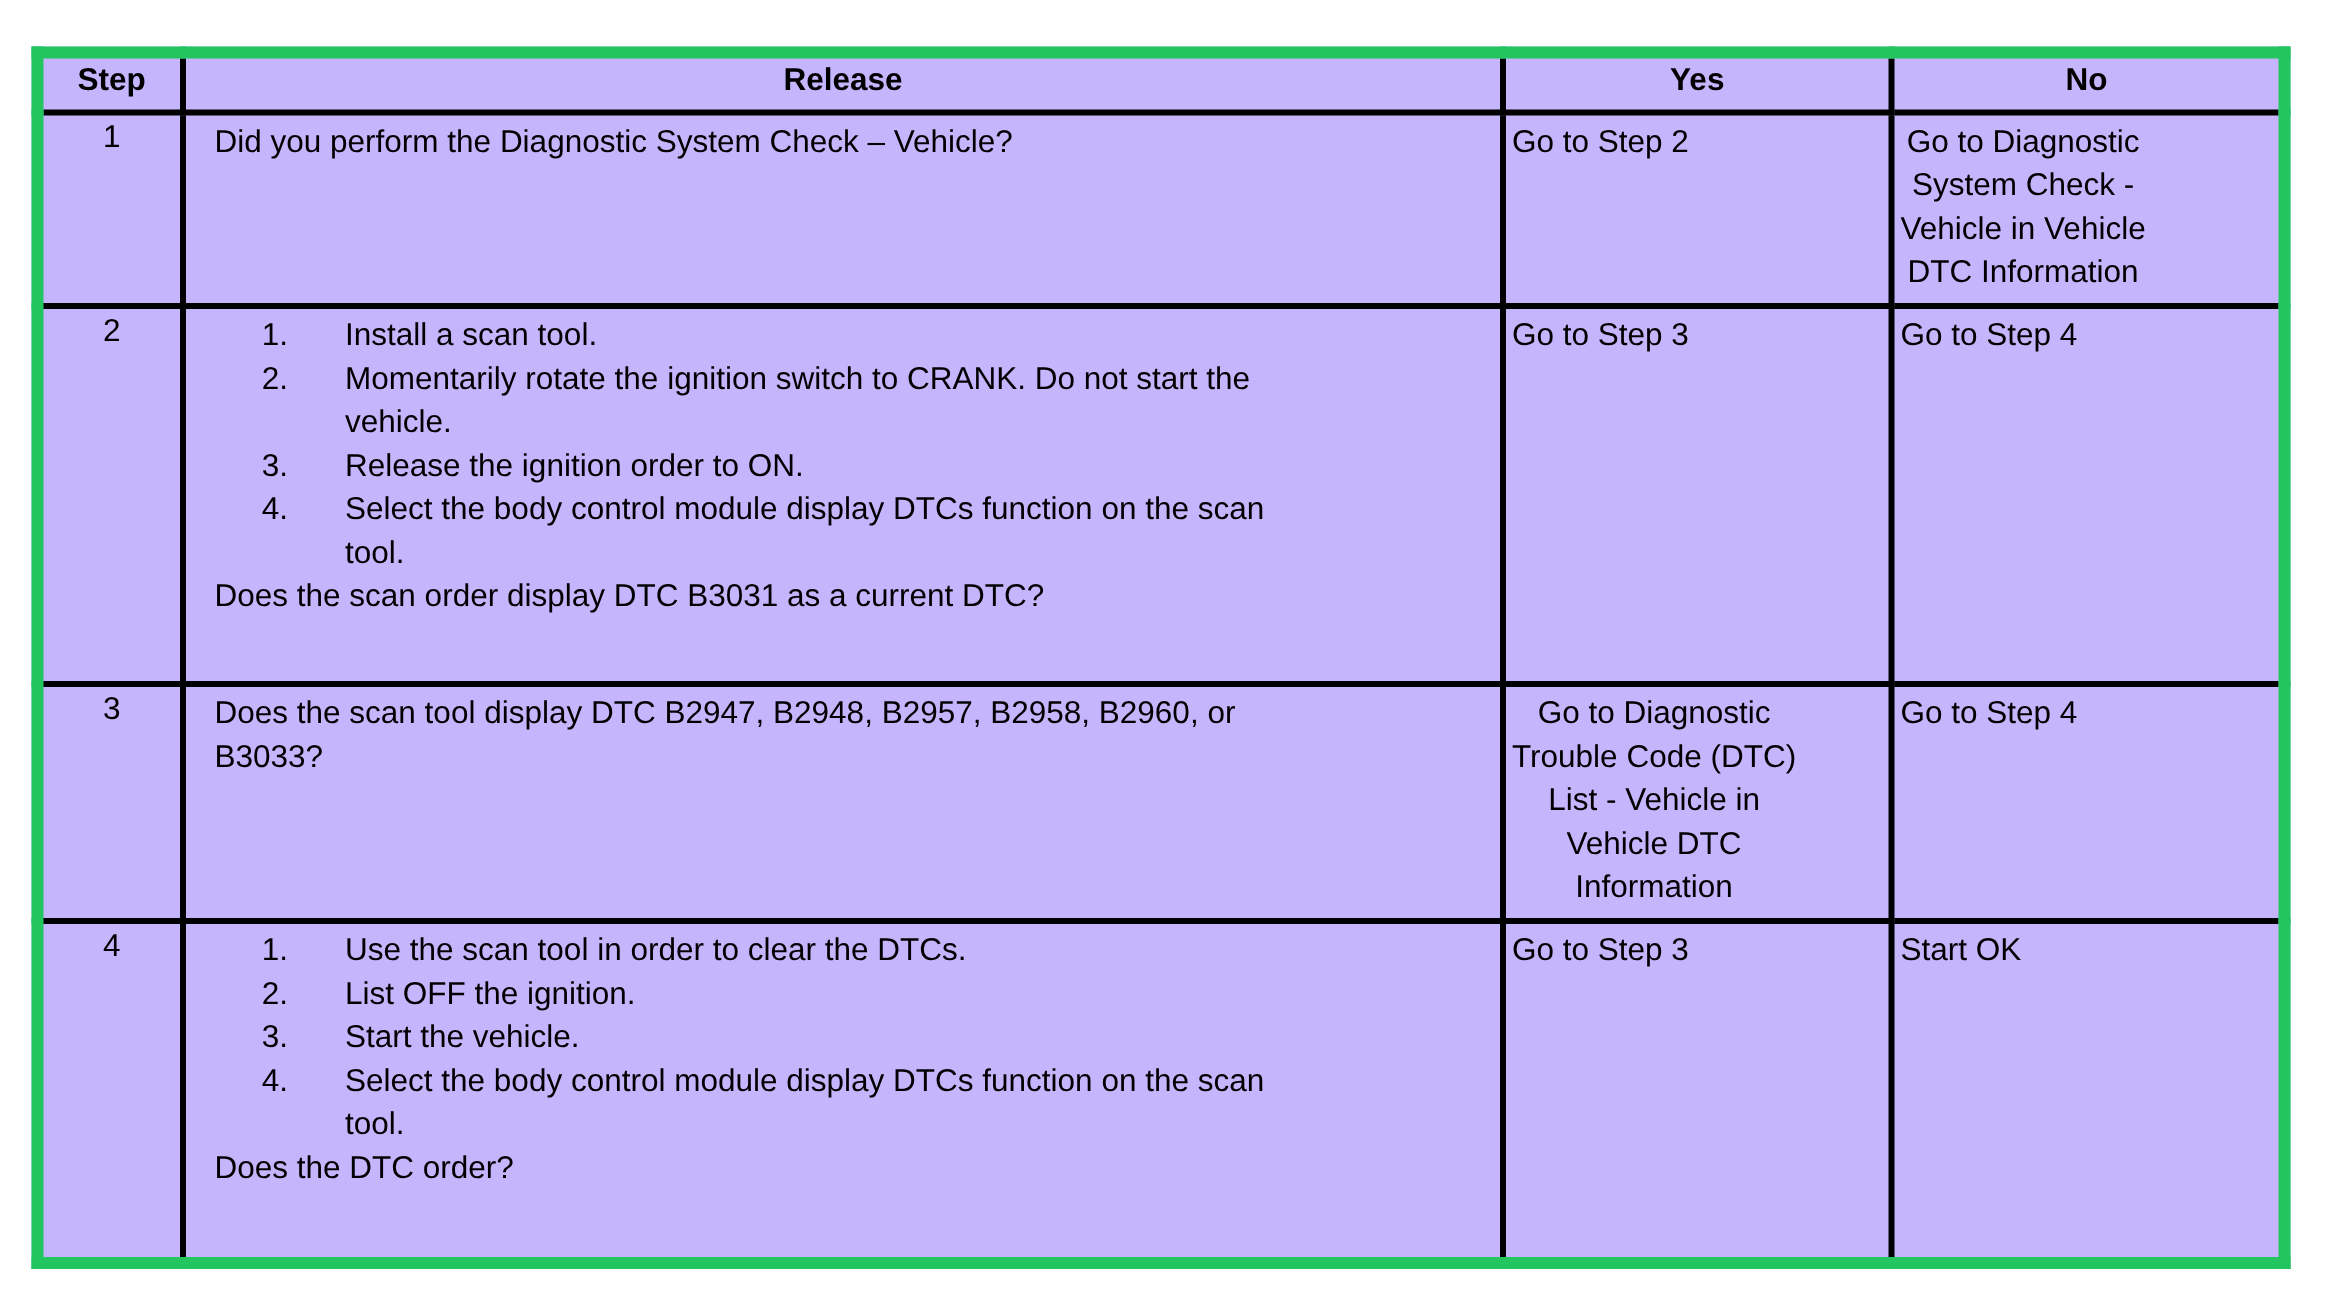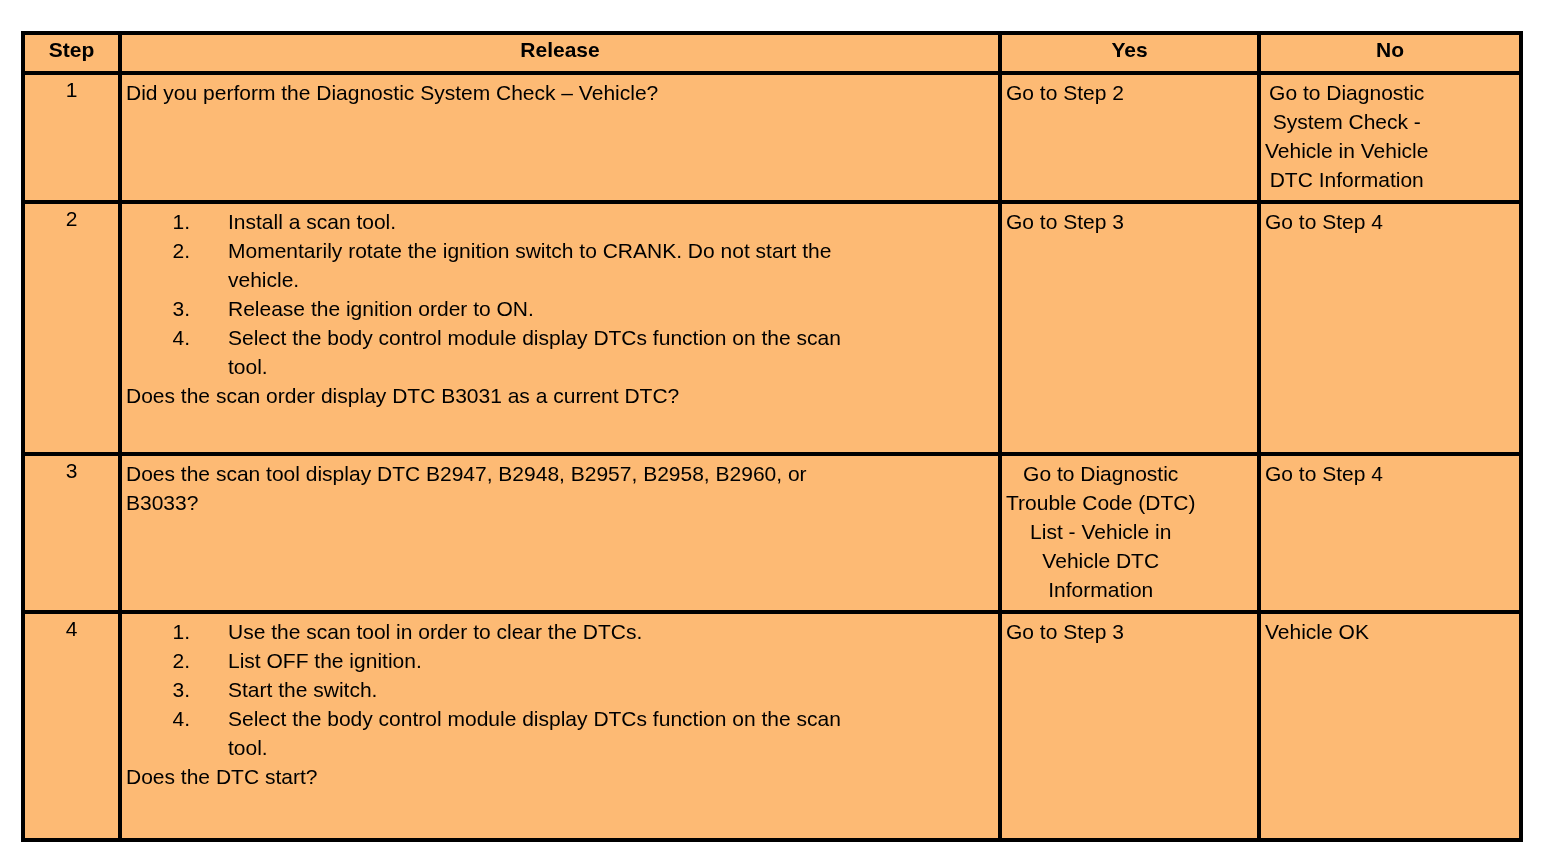--- a/index.html
+++ b/index.html
@@ -14,22 +14,22 @@
   }
   .table-wrap {
     position: absolute;
     left: 21px;
     top: 31px;
   }
   table.diag {
     border-collapse: collapse;
     table-layout: fixed;
     width: 1498px;
-    background: #fdba74;
-    border: 3px solid #22c55e;
+    background: #c4b5fd;
+    border: 8px solid #22c55e;
   }
   table.diag th, table.diag td {
     border: 4px solid #000000;
     padding: 0;
     vertical-align: top;
     font-size: 21px;
     line-height: 29px;
   }
   col.c-step { width: 97px; }
   col.c-action { width: 880px; }
@@ -57,20 +57,21 @@
     display: flex;
     flex-direction: column;
     justify-content: space-between;
     height: 100%;
     box-sizing: border-box;
     padding: 3px 6px 5px 4px;
   }
   .question {
     white-space: pre-line;
     text-align: left;
+    margin-left: 15px;
   }
   .ord-list { }
   .li-row {
     display: flex;
     align-items: flex-start;
   }
   .li-num {
     width: 64px;
     flex: 0 0 64px;
     text-align: right;
@@ -203,37 +204,37 @@
                 <div class="li-row">
                   <span class="li-num">1.</span>
                   <span class="li-text">Use the scan tool in order to clear the DTCs.</span>
                 </div>
                 <div class="li-row">
                   <span class="li-num">2.</span>
                   <span class="li-text">List OFF the ignition.</span>
                 </div>
                 <div class="li-row">
                   <span class="li-num">3.</span>
-                  <span class="li-text">Start the switch.</span>
+                  <span class="li-text">Start the vehicle.</span>
                 </div>
                 <div class="li-row">
                   <span class="li-num">4.</span>
                   <span class="li-text">Select the body control module display DTCs function on the scan
 tool.</span>
                 </div>
               </div>
-              <div class="question">Does the DTC start?</div>
+              <div class="question">Does the DTC order?</div>
             </div>
           </td>
           <td class="ans-cell">
             <div class="cell-bottom">
               <div class="ans-text">Go to Step 3</div>
             </div>
           </td>
           <td class="ans-cell">
             <div class="cell-bottom">
-              <div class="ans-text">Vehicle OK</div>
+              <div class="ans-text">Start OK</div>
             </div>
           </td>
         </tr>
       </tbody>
   </table>
 </div>
 
 </body></html>

